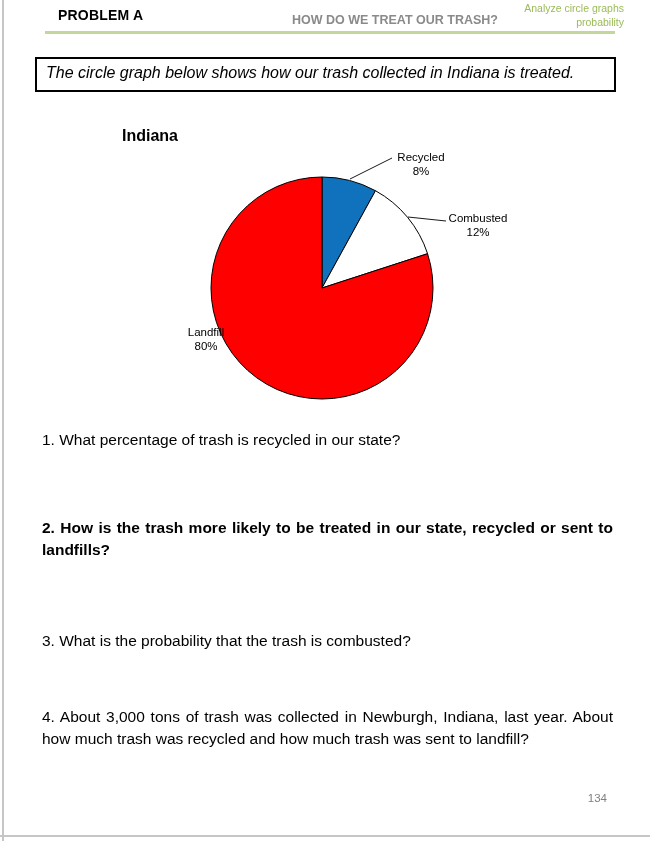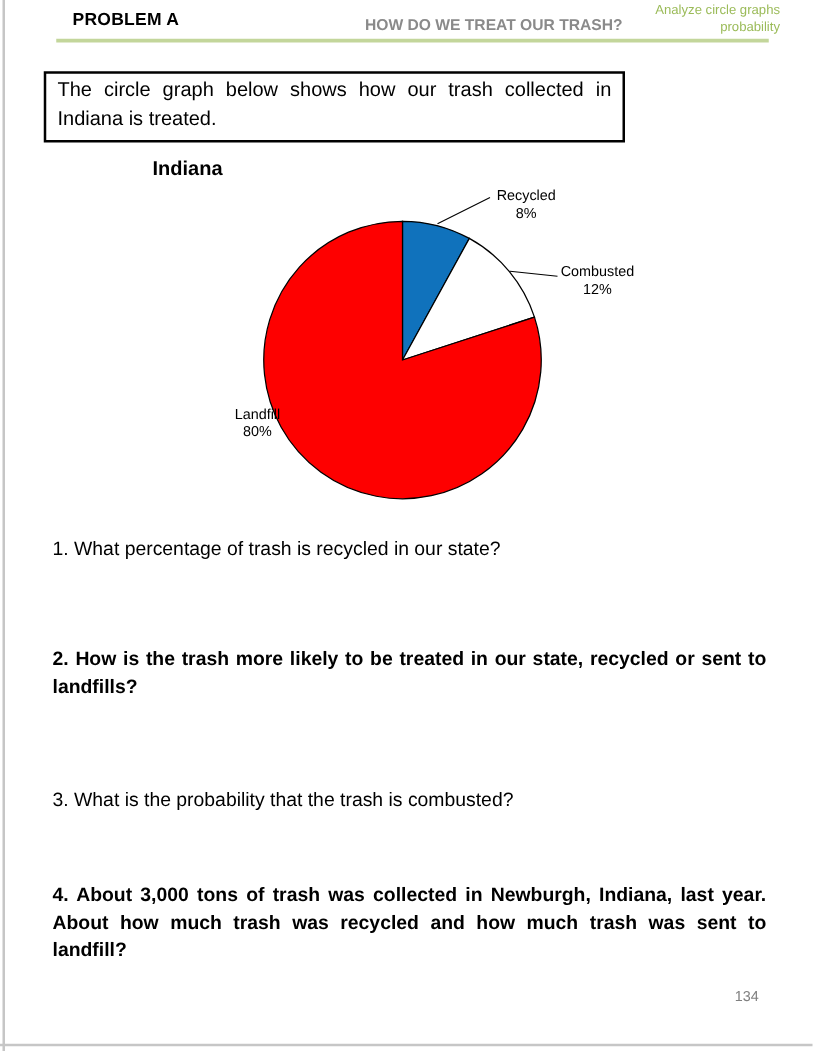--- a/index.html
+++ b/index.html
@@ -31,25 +31,26 @@
   .topic-label {
     position: absolute; right: 26px; top: 2px;
     text-align: right; font-size: 10.5px; line-height: 13.5px; color: #9BBB59;
   }
   .header-rule {
     position: absolute; left: 45px; top: 31px;
     width: 570px; height: 3px; background: #C3D69B;
   }
   
   .intro-box {
-    position: absolute; left: 35px; top: 57px; width: 465px;
+    position: absolute; left: 35px; top: 57px; width: 581px;
     border: 2px solid #000;
     padding: 3px 9px 5px 9px;
     font-size: 16px; line-height: 22.5px;
     text-align: justify;
+    font-style: italic;
   }
   
   .chart-title {
     position: absolute; left: 122px; top: 127px; width: 400px;
     text-align: left; font-size: 16px; font-weight: bold;
   }
   .pie-svg { position: absolute; left: 100px; top: 120px; }
   .pie-label {
     position: absolute; width: 72px;
     text-align: center; font-size: 11.5px; line-height: 14px; color: #000;
@@ -59,21 +60,21 @@
   .pie-label-landfill  { left: 170px; top: 325px; }
   
   .question {
     position: absolute; left: 42px; width: 571px;
     font-size: 15.5px; line-height: 22px;
     text-align: justify;
   }
   .q1 { top: 429px; }
   .q2 { top: 517px; font-weight: bold; }
   .q3 { top: 630px; }
-  .q4 { top: 706px; font-weight: bold; }
+  .q4 { top: 706px; }
   
   .page-number {
     position: absolute; right: 43px; top: 792px;
     font-size: 11.5px; color: #808080;
   }
 </style>
 </head>
 <body>
 
 <div class="page-left-edge"></div>

